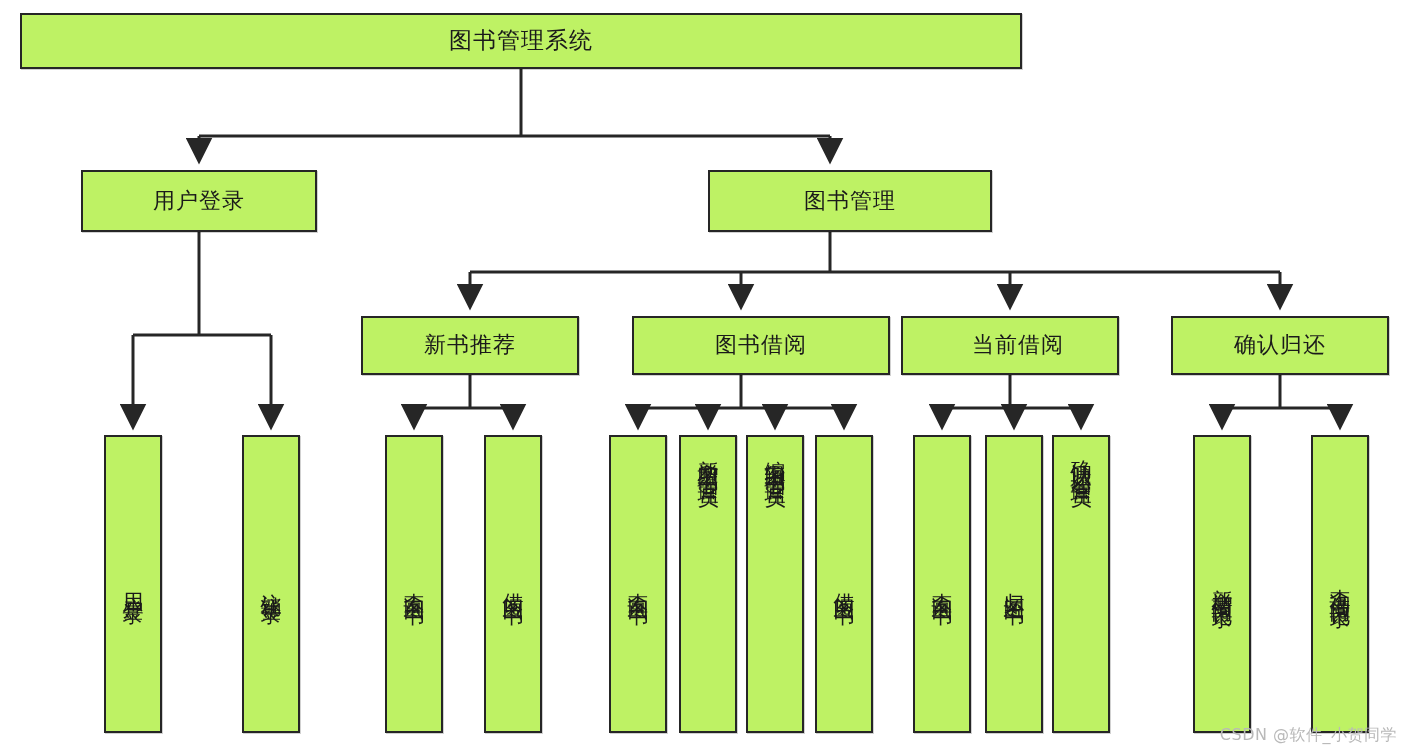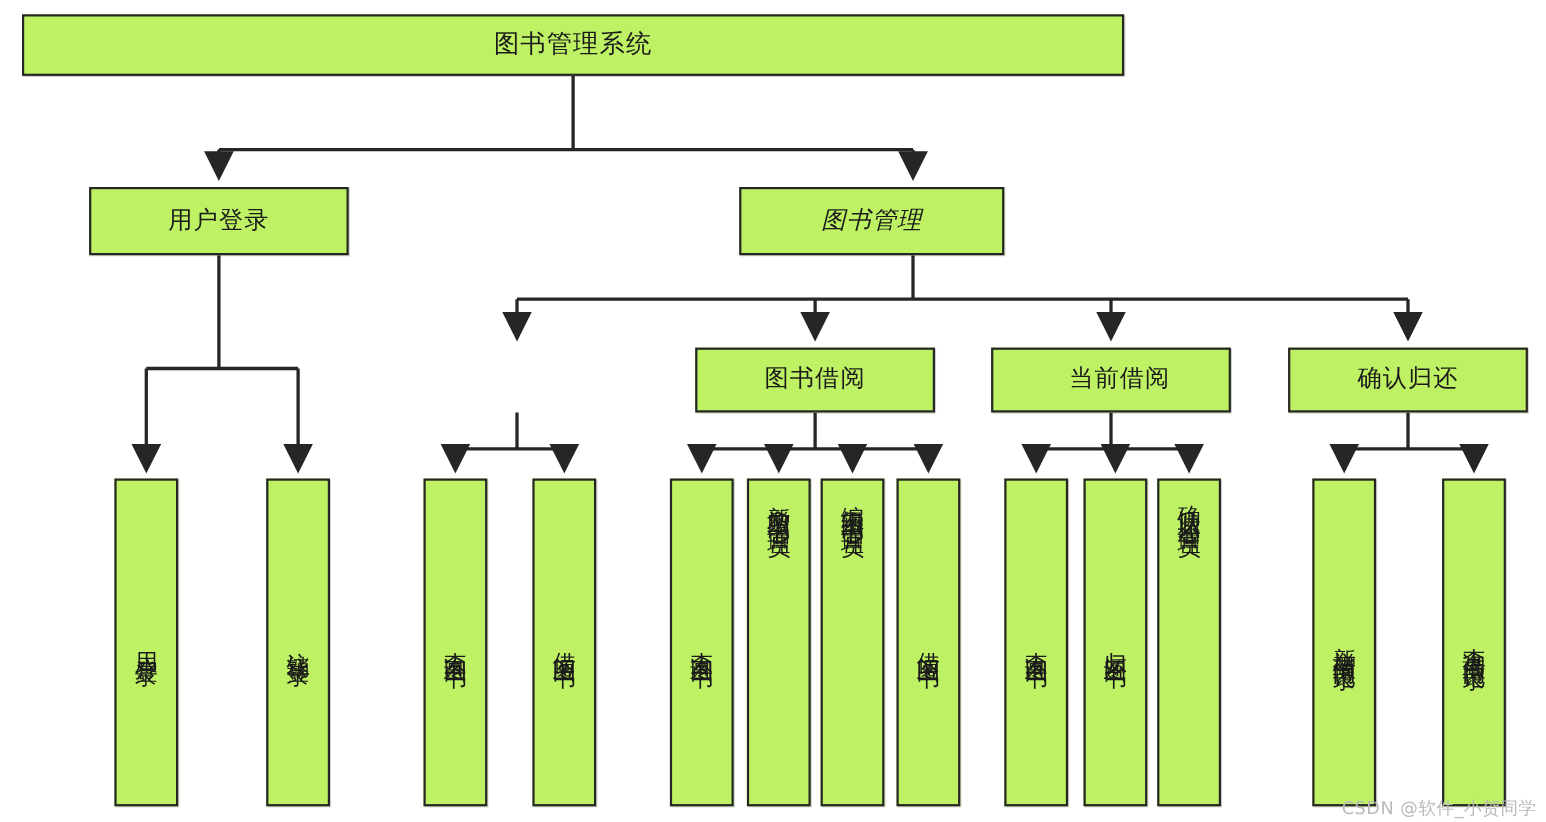--- a/index.html
+++ b/index.html
@@ -135,25 +135,28 @@
     </g>
   </svg>
 
   <div class="node-box root" style="left: 20px; top: 13px; width: 1002px; height: 56px;">
     <span class="node-label-h">图书管理系统</span>
   </div>
 
   <div class="node-box level2" style="left: 81px; top: 170px; width: 236px; height: 62px;">
     <span class="node-label-h">用户登录</span>
   </div>
-  <div class="node-box level2" style="left: 672px; top: 170px; width: 241px; height: 62px; font-style: italic;">
+  <div class="node-box level2" style="left: 708px; top: 170px; width: 284px; height: 62px;">
     <span class="node-label-h">图书管理</span>
   </div>
 
-  <div class="node-box level3" style="left: 632px; top: 316px; width: 218px; height: 59px;">
+  <div class="node-box level3" style="left: 361px; top: 316px; width: 218px; height: 59px;">
+    <span class="node-label-h">新书推荐</span>
+  </div>
+  <div class="node-box level3" style="left: 632px; top: 316px; width: 258px; height: 59px;">
     <span class="node-label-h">图书借阅</span>
   </div>
   <div class="node-box level3" style="left: 901px; top: 316px; width: 218px; height: 59px; padding-left: 16px;">
     <span class="node-label-h">当前借阅</span>
   </div>
   <div class="node-box level3" style="left: 1171px; top: 316px; width: 218px; height: 59px;">
     <span class="node-label-h">确认归还</span>
   </div>
 
   <div class="node-box leaf" style="left: 104px; top: 435px; width: 58px; height: 298px;">

